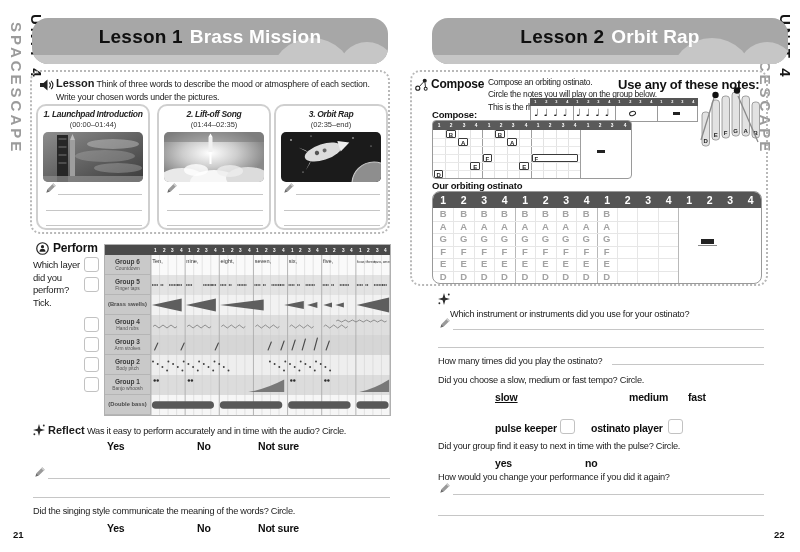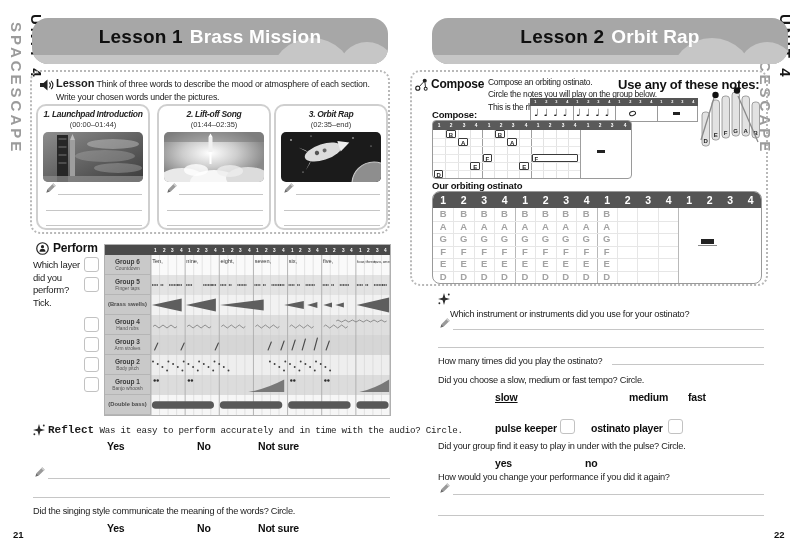--- a/index.html
+++ b/index.html
@@ -780,21 +780,21 @@
             </div>
           </div>
         </div>
     </div>
 
     <svg class="icon" style="left:33px;top:424px;" width="12" height="12" viewBox="0 0 14 14">
       <path d="M7 0 L8.6 5.4 L14 7 L8.6 8.6 L7 14 L5.4 8.6 L0 7 L5.4 5.4 Z" fill="#2e2e2e"></path>
       <circle cx="12.6" cy="1.8" r="1.1" fill="#2e2e2e"></circle>
         <circle cx="1.6" cy="12" r="1.1" fill="#2e2e2e"></circle>
     </svg>
-    <div class="q" style="left:48px;top:424px;font-family:Liberation Mono, monospace;">
+    <div class="q" style="left:48px;top:424px;">
       <span class="b">Reflect</span>
       <span>Was it easy to perform accurately and in time with the audio? Circle.</span>
     </div>
     <span class="opt" style="left:107px;top:440px;">Yes</span>
     <span class="opt" style="left:197px;top:440px;">No</span>
     <span class="opt" style="left:258px;top:440px;">Not sure</span>
 
     <svg class="icon" style="left:33px;top:466px;" width="13" height="13" viewBox="0 0 13 13">
       <g transform="rotate(45 6.5 6.5)">
           <rect x="4.8" y="0.8" width="3.4" height="8.4" fill="#9a9a9a"></rect>
@@ -1072,21 +1072,21 @@
     <div class="q" style="left:38px;top:375px;">Did you choose a slow, medium or fast tempo? Circle.</div>
     <span class="opt" style="left:95px;top:391px;text-decoration:underline;">slow</span>
     <span class="opt" style="left:181px;top:391px;margin-left:48px;">medium</span>
     <span class="opt" style="left:288px;top:391px;">fast</span>
 
     <span class="opt" style="left:95px;top:422px;">pulse keeper</span>
     <div class="tickbox" style="left:160px;top:419px;"></div>
     <span class="opt" style="left:191px;top:422px;">ostinato player</span>
     <div class="tickbox" style="left:268px;top:419px;"></div>
 
-    <div class="q" style="left:38px;top:441px;">Did your group find it easy to play in under with the pulse? Circle.</div>
+    <div class="q" style="left:38px;top:441px;">Did your group find it easy to next in time with the pulse? Circle.</div>
     <span class="opt" style="left:95px;top:457px;">yes</span>
     <span class="opt" style="left:185px;top:457px;">no</span>
 
     <div class="q" style="left:38px;top:472px;">How would you change your performance if you did it again?</div>
     <svg class="icon" style="left:38px;top:482px;" width="13" height="13" viewBox="0 0 13 13">
       <g transform="rotate(45 6.5 6.5)">
           <rect x="4.8" y="0.8" width="3.4" height="8.4" fill="#9a9a9a"></rect>
       <rect x="4.8" y="0.8" width="3.4" height="1.6" fill="#cfcfcf"></rect>
       <polygon points="4.8,9.2 8.2,9.2 6.5,12.4" fill="#686868"></polygon>
         </g>

